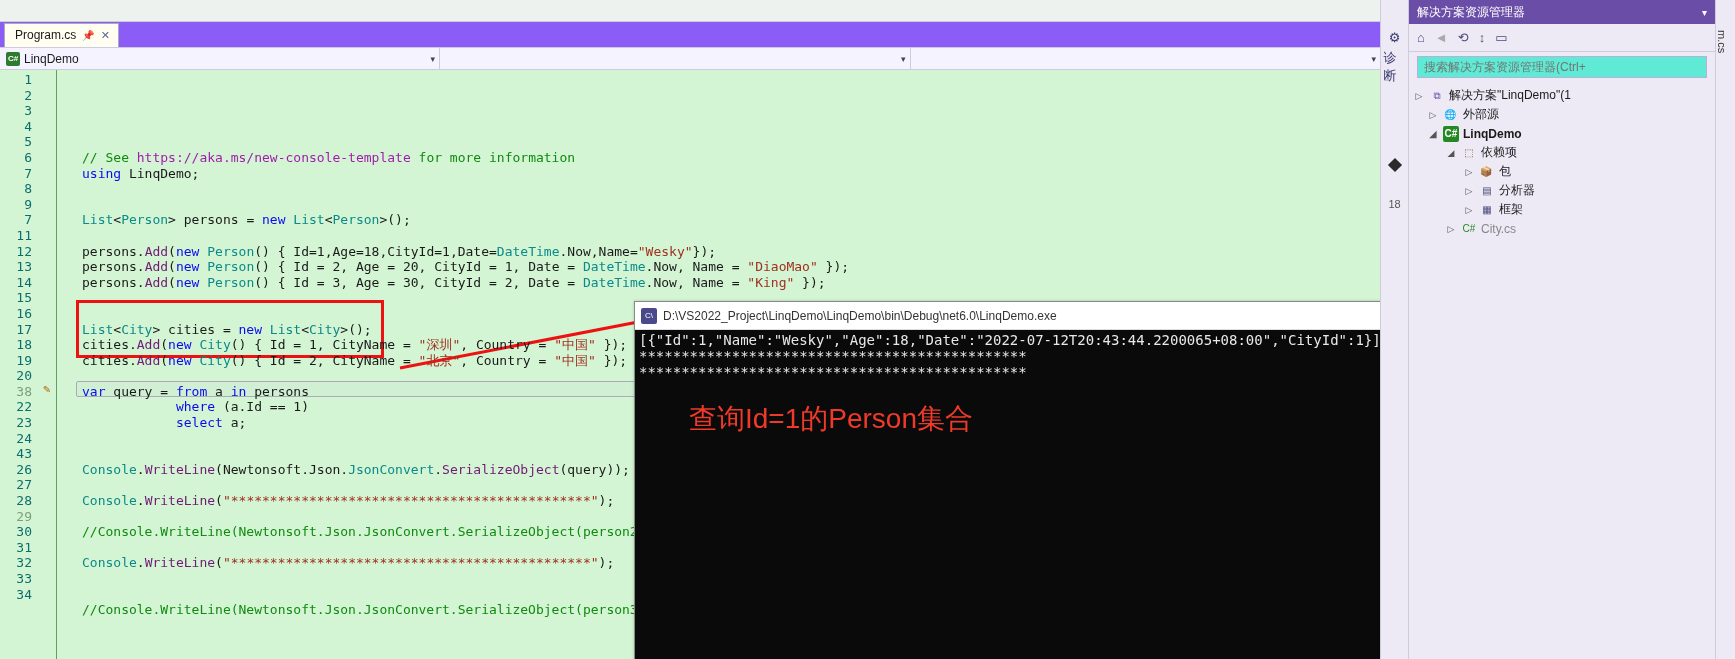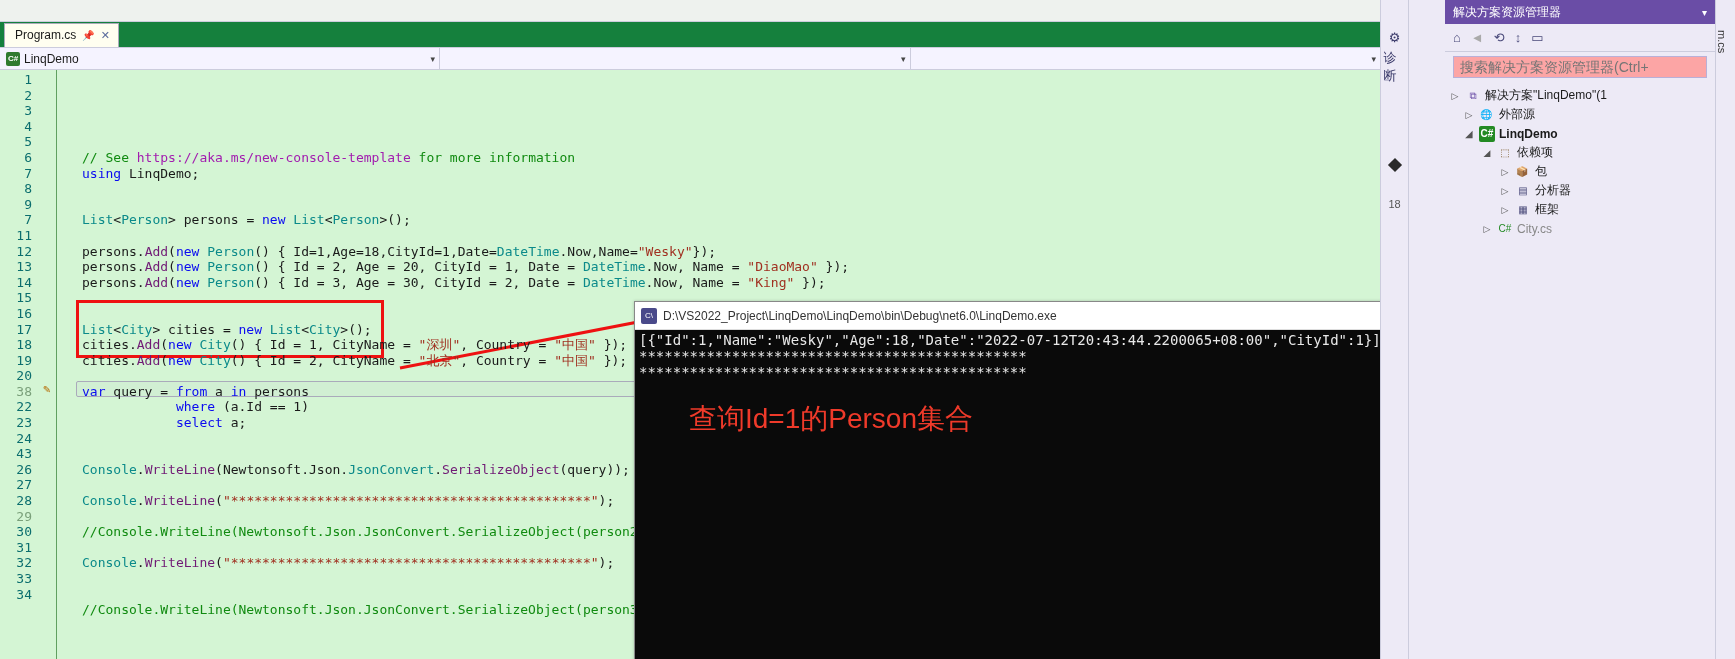--- a/index.html
+++ b/index.html
@@ -1,21 +1,21 @@
 <!DOCTYPE html>
 <html><head>
 <meta charset="utf-8">
 <style>
   * { margin:0; padding:0; box-sizing:border-box; }
   body { font-family:"Segoe UI",Tahoma,sans-serif; font-size:12px; background:#e8e6f2; color:#1a1a1a; overflow:hidden; }
   .ide { display:flex; height:659px; width:1735px; background:#e8e6f2; }
 
   .main-col { flex:1; display:flex; flex-direction:column; }
   .top-strip { height:22px; background:#eef2ee; border-bottom:1px solid #ccd; }
-  .tab-row { display:flex; align-items:center; background:#15803d; height:26px; border-bottom:1px solid #ccd; }
+  .tab-row { display:flex; align-items:center; background:#8b5cf6; height:26px; border-bottom:1px solid #ccd; }
   .file-tab { background:#fffef0; border:1px solid #aab; border-bottom:none; padding:3px 8px 3px 10px; display:flex; align-items:center; gap:6px; height:24px; margin-left:4px; }
   .file-tab .pin { color:#5a6a9b; font-size:10px; }
   .file-tab .close { color:#5a6a9b; font-size:11px; }
   .crumb-row { display:flex; background:#f5f3ff; height:22px; border-bottom:1px solid #ccd; }
   .crumb-cell { border-right:1px solid #ccd; display:flex; align-items:center; padding:0 6px; gap:4px; min-width:440px; position:relative; }
   .crumb-cell:last-child { border-right:none; }
   .crumb-cell .dd { position:absolute; right:4px; color:#444; font-size:9px; }
   .cs-ico { width:14px; height:14px; background:#2f7a2f; display:inline-flex; align-items:center; justify-content:center; color:#fff; font-size:8px; font-weight:bold; border-radius:2px; }
 
   .editor-wrap { flex:1; display:flex; background:#d4f5d4; overflow:hidden; position:relative; }
@@ -44,27 +44,27 @@
   .title-btn { width:46px; height:28px; display:flex; align-items:center; justify-content:center; color:#333; font-size:11px; }
   .console-body { flex:1; background:#0a0a0a; color:#e8e8e8; font-family:"NSimSun",Consolas,monospace; font-size:14px; padding:2px 4px; position:relative; overflow-y:auto; }
   .console-body .ln { white-space:pre; }
   .anno { position:absolute; top:70px; left:54px; color:#ef3a2a; font-family:"Microsoft YaHei",sans-serif; font-size:28px; }
 
   .rail { width:28px; background:#edeaf6; border-left:1px solid #ccd; display:flex; flex-direction:column; align-items:center; gap:8px; padding-top:26px; }
   .rail .r-btn { width:22px; height:22px; display:flex; align-items:center; justify-content:center; color:#3a3a6a; font-size:13px; }
   .rail .blk { width:10px; height:10px; background:#2a2a2a; transform:rotate(45deg); }
   .rail .num { font-size:11px; color:#555; }
 
-  .sx { width:307px; background:#edeaf6; border-left:1px solid #ccd; display:flex; flex-direction:column;padding-left:36px; }
+  .sx { width:307px; background:#edeaf6; border-left:1px solid #ccd; display:flex; flex-direction:column; }
   .sx-hdr { height:24px; background:#6a4da6; color:#fff; display:flex; align-items:center; padding:0 8px; justify-content:space-between; }
   .sx-hdr .hdr-btns { display:flex; gap:6px; font-size:10px; }
   .sx-tool { height:28px; display:flex; align-items:center; gap:10px; padding:0 8px; border-bottom:1px solid #ccd; color:#4a4a7a; }
   .sx-tool span { font-size:13px; }
   .sx-search { margin:4px 8px; }
-  .sx-search input { width:100%; height:22px; border:1px solid #b8b0d8; padding:0 6px; background:#fca5a5; font-size:14px; }
+  .sx-search input { width:100%; height:22px; border:1px solid #b8b0d8; padding:0 6px; background:#5eead4; font-size:12px; }
   .sx-tree { flex:1; padding:4px 4px; overflow-y:auto; }
   .tree-row { display:flex; align-items:center; height:19px; gap:4px; white-space:nowrap; }
   .tree-row .arw { width:12px; text-align:center; color:#555; font-size:9px; }
   .tree-row .ico { width:16px; height:16px; display:inline-flex; align-items:center; justify-content:center; font-size:10px; }
   .ico-sln { color:#6a4da6; }
   .ico-earth { color:#3a6ab0; }
   .ico-proj { background:#238a23; color:#fff; border-radius:2px; font-size:8px; padding:1px; }
   .ico-dep { color:#7a5a2a; }
   .ico-pkg { color:#4a4a7a; }
   .ico-ana { color:#4a4a7a; }

